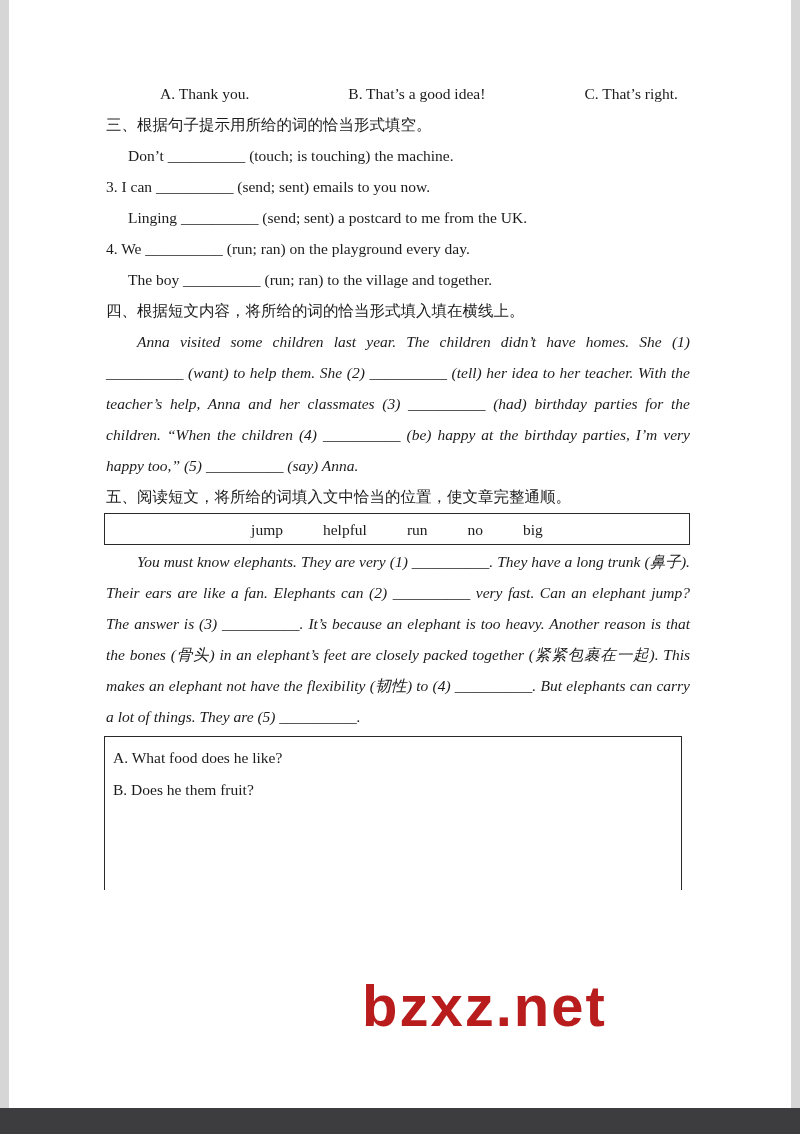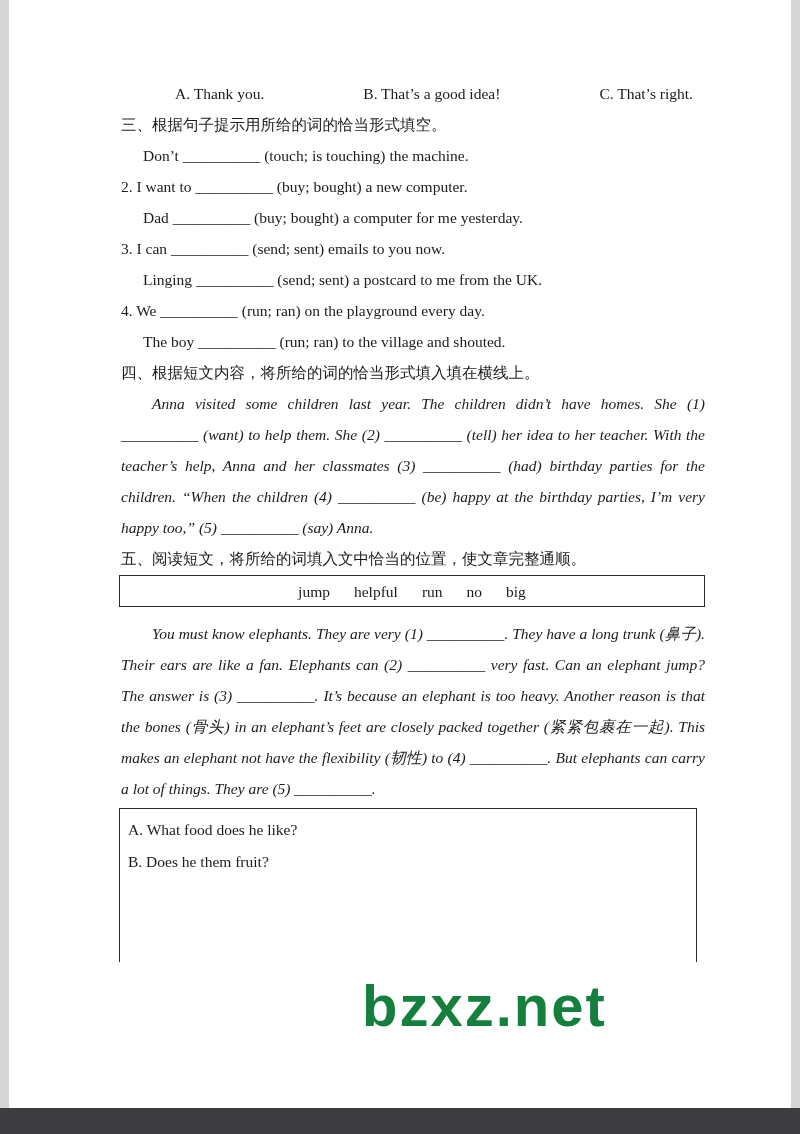--- a/index.html
+++ b/index.html
@@ -35,27 +35,27 @@
     z-index: 4;
   }
   .watermark {
     position: absolute;
     left: 362px;
     top: 972px;
     font-family: "Liberation Sans", "DejaVu Sans", sans-serif;
     font-weight: bold;
     font-size: 58px;
     letter-spacing: 2px;
-    color: #15803d;
+    color: #b91c1c;
     z-index: 0;
     user-select: none;
   }
   .content {
     position: absolute;
-    left: 121px;
+    left: 106px;
     top: 78px;
     width: 584px;
     z-index: 1;
     font-size: 15.5px;
     line-height: 31px;
   }
   .options-row {
     display: flex;
     justify-content: space-between;
     padding: 0 12px 0 54px;
@@ -69,25 +69,25 @@
   .para {
     margin: 0;
     text-align: justify;
     text-indent: 2em;
     line-height: 31px;
     font-style: italic;
   }
   .word-bank-box {
     border: 1px solid #2a2a2a;
     height: 30px;
-    margin: 1px 0 11px -2px;
+    margin: 1px 0 1px -2px;
     display: flex;
     align-items: center;
     justify-content: center;
-    gap: 24px;
+    gap: 40px;
     background: transparent;
   }
   .dialog-box {
     border: 1px solid #2a2a2a;
     border-bottom: none;
     margin: 4px 8px 0 -2px;
     padding: 5px 8px 0 8px;
     height: 148px;
     background: transparent;
   }
@@ -110,30 +110,26 @@
     <span>B. That’s a good idea!</span>
     <span>C. That’s right.</span>
   </div>
 
   <div class="section-title">三、根据句子提示用所给的词的恰当形式填空。</div>
 
   <div class="item">
     <div class="line line2">Don’t __________ (touch; is touching) the machine.</div>
   </div>
   <div class="item">
-    <div class="line line1">2. I want to __________ (buy; bought) a new computer.</div>
-    <div class="line line2">Dad __________ (buy; bought) a computer for me yesterday.</div>
-  </div>
-  <div class="item">
     <div class="line line1">3. I can __________ (send; sent) emails to you now.</div>
     <div class="line line2">Linging __________ (send; sent) a postcard to me from the UK.</div>
   </div>
   <div class="item">
     <div class="line line1">4. We __________ (run; ran) on the playground every day.</div>
-    <div class="line line2">The boy __________ (run; ran) to the village and shouted.</div>
+    <div class="line line2">The boy __________ (run; ran) to the village and together.</div>
   </div>
 
   <div class="section-title">四、根据短文内容，将所给的词的恰当形式填入填在横线上。</div>
   <p class="para">Anna visited some children last year. The children didn’t have homes. She (1) __________ (want) to help them. She (2) __________ (tell) her idea to her teacher. With the teacher’s help, Anna and her classmates (3) __________ (had) birthday parties for the children. “When the children (4) __________ (be) happy at the birthday parties, I’m very happy too,” (5) __________ (say) Anna.</p>
 
   <div class="section-title">五、阅读短文，将所给的词填入文中恰当的位置，使文章完整通顺。</div>
 
   <div class="word-bank-box">
     <span>jump</span>
     <span>helpful</span>

